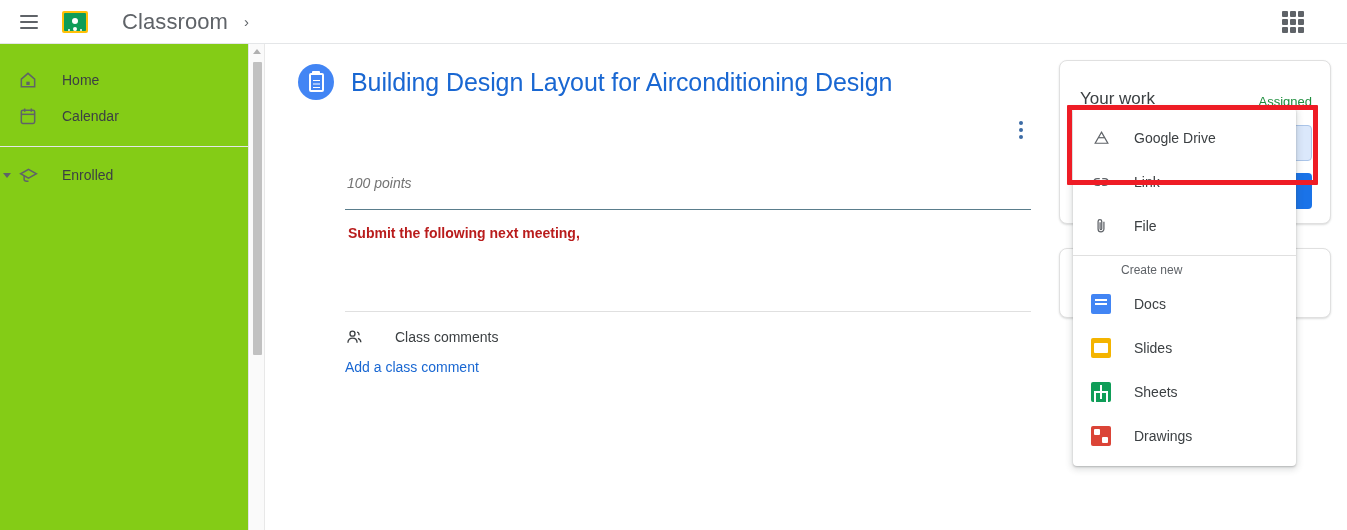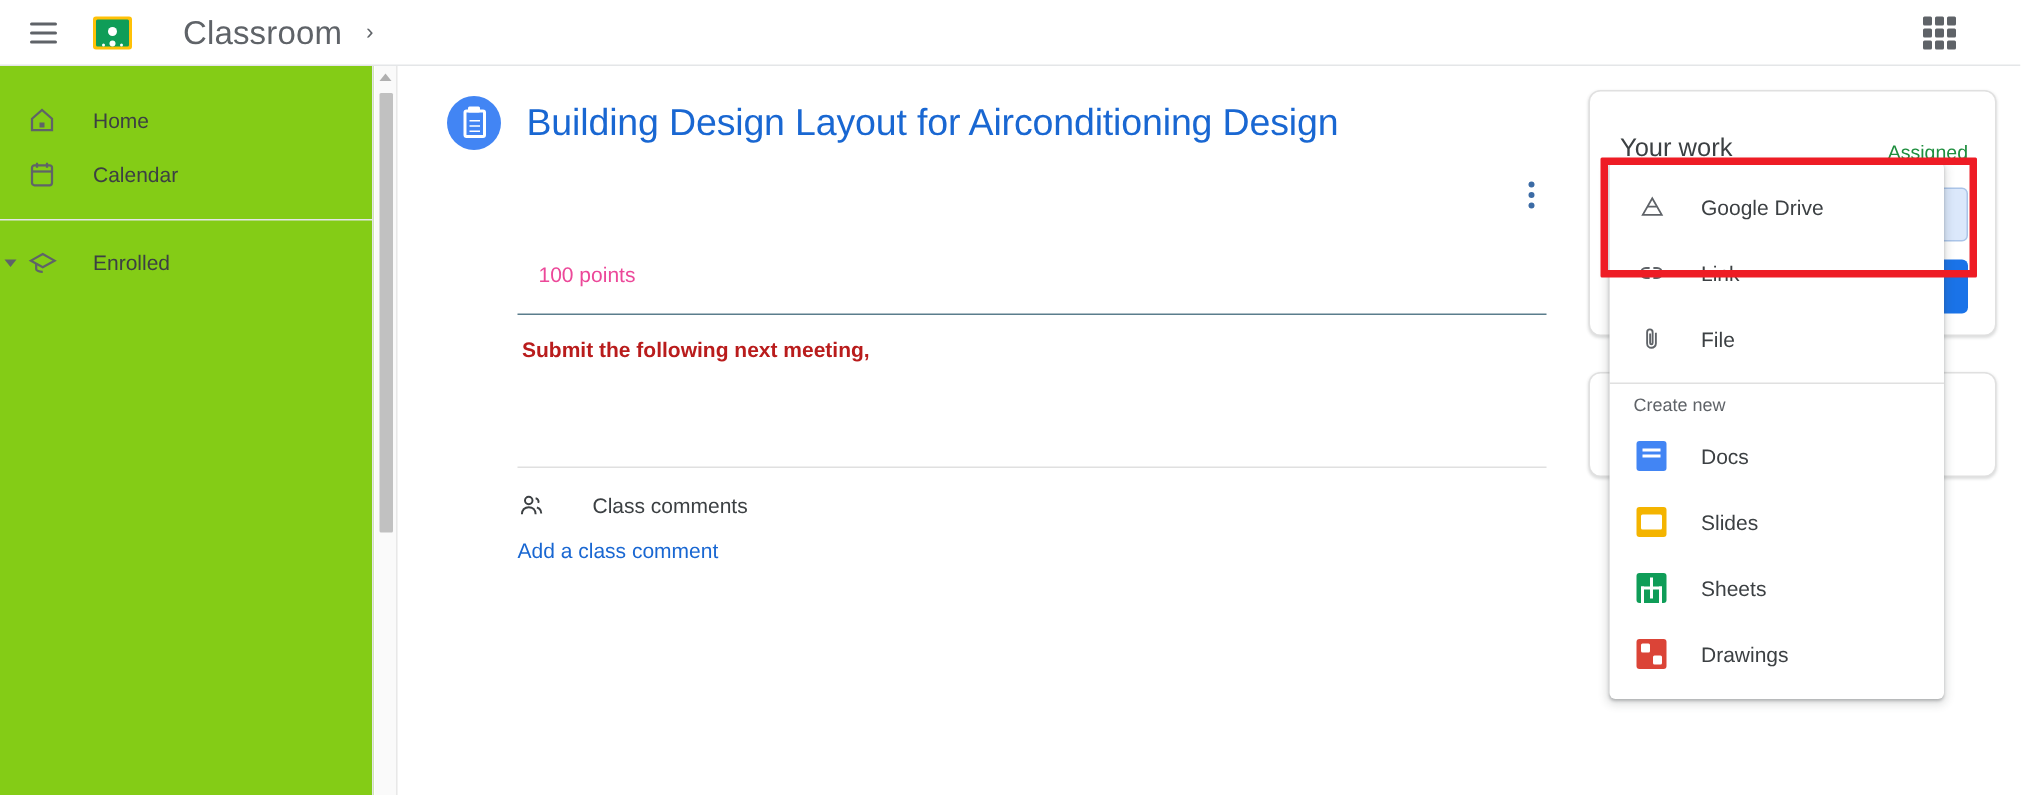--- a/index.html
+++ b/index.html
@@ -239,23 +239,24 @@
     border-radius: 50%;
   }
   .kebab i {
     width: 4px; height: 4px;
     border-radius: 50%;
     background: #3c6ba5;
     display: block;
   }
   .points {
     position: absolute;
-    left: 93px; top: 131px;
+    left: 81px; top: 131px;
     font-size: 14px;
-    color: #ec4899;
+    color: #737373;
+    font-style: italic;
   }
   .rule-strong {
     position: absolute;
     left: 79px; top: 165px;
     width: 686px; height: 1px;
     background: #5a7d8c;
   }
   .instructions {
     position: absolute;
     left: 82px; top: 179px;
@@ -385,24 +386,25 @@
     white-space: nowrap;
   }
   .menu-sep {
     height: 1px;
     background: #e0e0e0;
     margin: 7px 0 6px 0;
   }
   .menu-section {
     font-size: 12px;
     color: #5f6368;
-    padding-left: 16px;
+    padding-left: 0;
     margin-bottom: 4px;
     height: 16px;
     line-height: 16px;
+    margin-left: 48px;
   }
   .tile {
     width: 20px; height: 20px;
     border-radius: 2px;
     position: relative;
     display: block;
   }
   .tile-docs { background: #4285f4; }
   .tile-docs::after {
     content: "";

